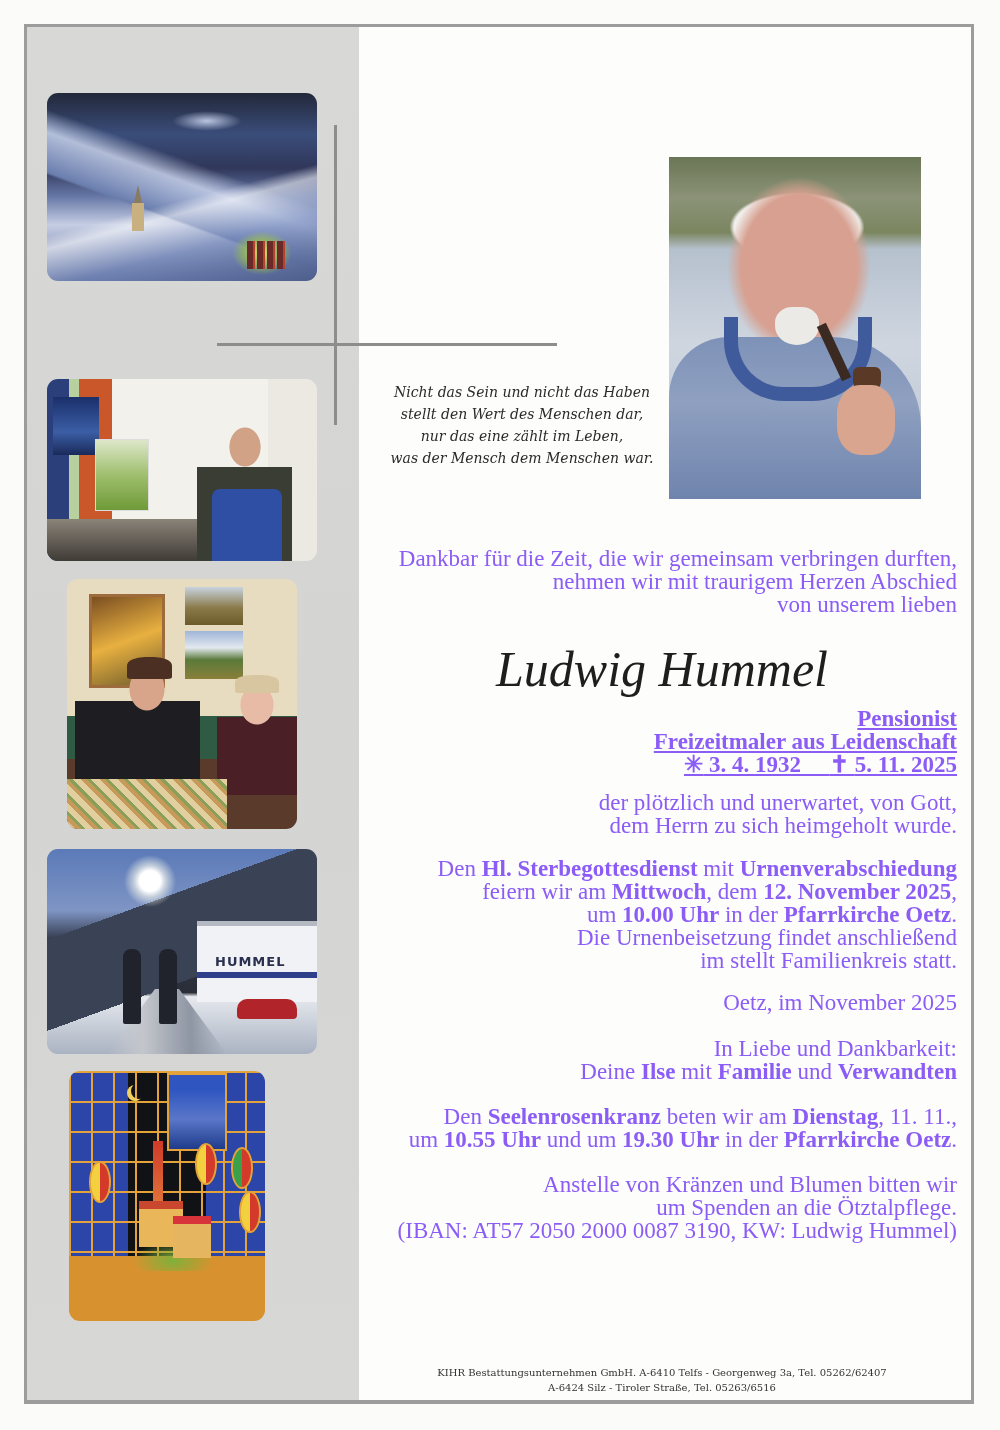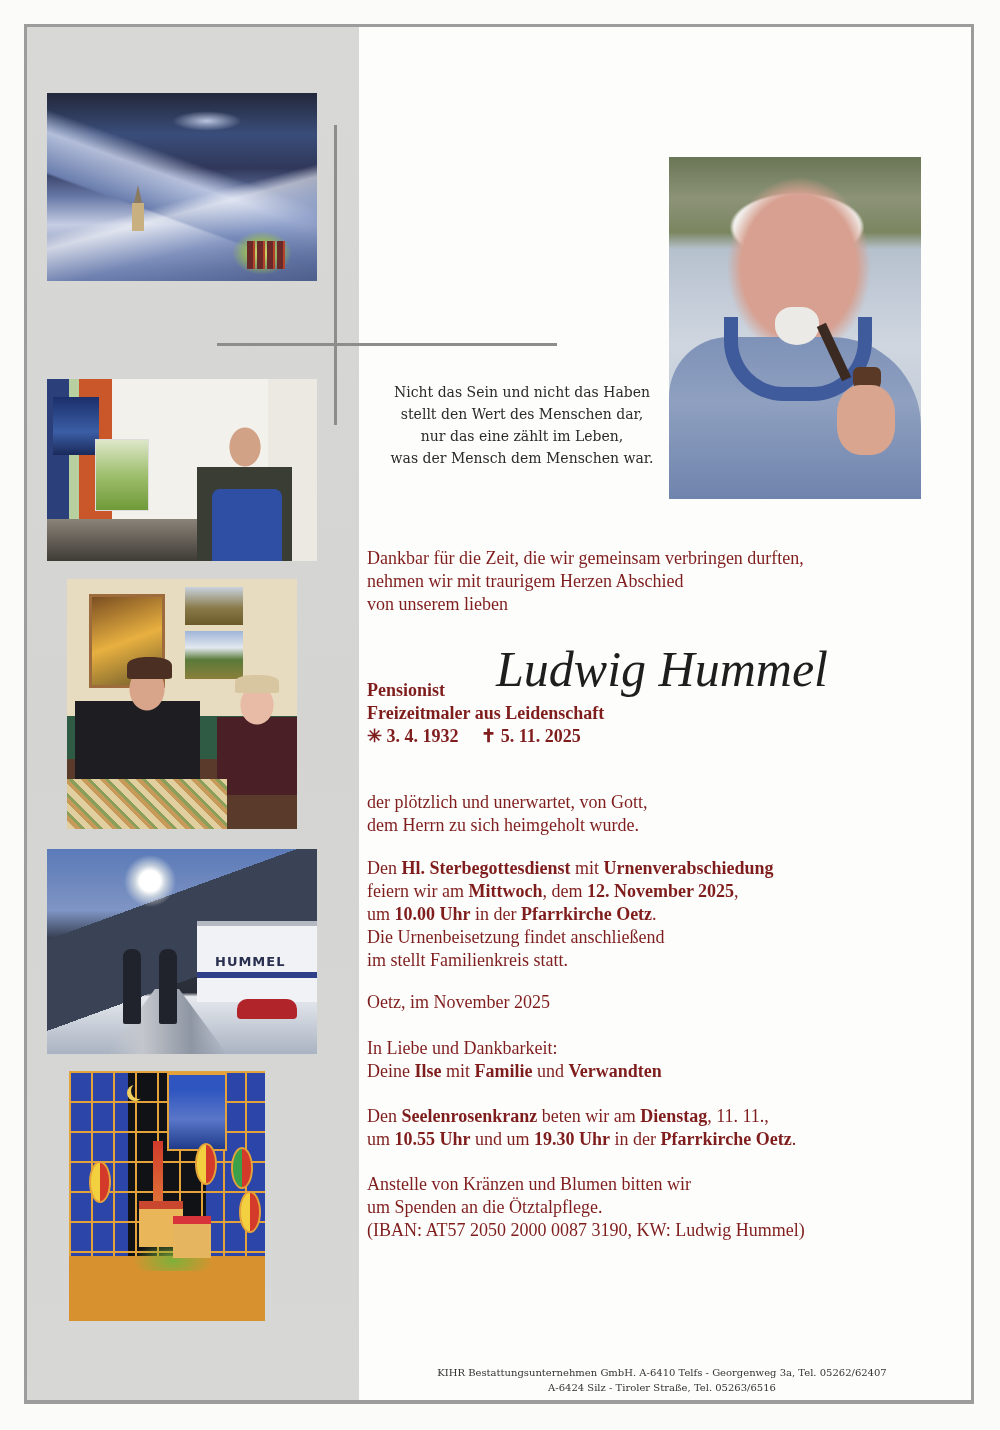--- a/index.html
+++ b/index.html
@@ -9,21 +9,21 @@
   }
   .frame {
     position: absolute; left: 24px; top: 24px; width: 950px; height: 1380px;
     border: 3px solid #9c9c9c; border-top-width: 3px; border-bottom-width: 4px; box-sizing: border-box;
     background: #fdfdfc;
   }
   .sidebar {
     position: absolute; left: 0; top: 0; width: 332px; height: 100%;
     background: linear-gradient(180deg, #d8d9d7 0%, #d4d5d3 50%, #d7d8d6 100%);
   }
-  .photo { position: absolute; overflow: hidden; }
+  .photo { position: absolute; overflow: hidden; border-radius: 11px; }
   
   .p1 { left: 20px; top: 66px; width: 270px; height: 188px;
     background:
       radial-gradient(ellipse 30px 22px at 215px 160px, rgba(230,230,90,.9), rgba(160,200,60,.6) 60%, transparent 100%),
       linear-gradient(165deg, transparent 55%, rgba(255,255,255,.55) 60%, rgba(120,140,190,.6) 75%, #4e5f8e 100%),
       linear-gradient(200deg, transparent 40%, rgba(200,210,235,.85) 48%, #6a7eae 62%, transparent 63%),
       linear-gradient(180deg, #23283a 0%, #3a4d7a 22%, #30375a 40%, #6677a6 55%, #c5cde3 70%, #5a6a98 100%);
   }
   .p1 .moon { position: absolute; left: 125px; top: 18px; width: 70px; height: 20px; border-radius: 50%;
     background: radial-gradient(ellipse, rgba(220,230,255,.8), transparent 70%); }
@@ -93,23 +93,23 @@
       radial-gradient(ellipse 90px 46px at 128px 70px, #f1efec 0 70%, transparent 75%),
       linear-gradient(180deg, #6a7655 0%, #8c9378 12%, #7b8660 22%, #b6c1ce 27%, #cfd6e0 55%, #b8c3d0 100%); }
   .portrait .shirt { position: absolute; left: 0; top: 180px; width: 252px; height: 162px; background: linear-gradient(180deg,#7e92b8,#8fa0c0 40%,#6f84ad); border-radius: 60px 90px 0 0; }
   .portrait .collar { position: absolute; left: 55px; top: 160px; width: 120px; height: 70px; border: 14px solid #3f5b9b; border-top: none; border-radius: 0 0 60px 60px; }
   .portrait .beard { position: absolute; left: 106px; top: 150px; width: 44px; height: 38px; background: #eceae6; border-radius: 40% 40% 50% 50%; }
   .portrait .pipe { position: absolute; left: 160px; top: 165px; width: 10px; height: 60px; background: #3a2a22; transform: rotate(-25deg); }
   .portrait .bowl { position: absolute; left: 184px; top: 210px; width: 28px; height: 26px; background: #5a3a26; border-radius: 6px 6px 12px 12px; }
   .portrait .hand { position: absolute; left: 168px; top: 228px; width: 58px; height: 70px; background: #d9a58e; border-radius: 40%; }
 
   .quote { position: absolute; left: 350px; top: 354px; width: 290px; text-align: center;
-    font-family: "DejaVu Serif", "Liberation Serif", serif; font-size: 14px; line-height: 22px; color: #2a2a2a; }
-  .text { position: absolute; left: 340px; width: 590px; text-align: left;
-    font-family: "Liberation Serif", "DejaVu Serif", serif; font-size: 18px; line-height: 23px; color: #7f1d1d; }
+    font-family: "DejaVu Serif", "Liberation Serif", serif; font-style: italic; font-size: 14px; line-height: 22px; color: #2a2a2a; }
+  .text { position: absolute; left: 340px; width: 590px; text-align: right;
+    font-family: "Liberation Serif", "DejaVu Serif", serif; font-size: 23px; line-height: 23px; color: #8b5cf6; }
   .text b { font-weight: bold; }
   .name { position: absolute; left: 340px; top: 612px; width: 590px; text-align: center;
     font-family: "Liberation Serif", "DejaVu Serif", serif; font-style: italic; font-size: 50px; line-height: 60px; color: #1e1e1e; }
   .footer { position: absolute; left: 340px; top: 1338px; width: 590px; text-align: center;
     font-family: "DejaVu Serif", "Liberation Serif", serif; font-size: 10px; line-height: 15px; color: #333; }
   .line { display: block; }
 </style>
 </head>
 <body>
 
@@ -181,21 +181,21 @@
   </div>
 
   <div class="text" style="top:520px;">
     <span class="line">Dankbar für die Zeit, die wir gemeinsam verbringen durften,</span>
     <span class="line">nehmen wir mit traurigem Herzen Abschied</span>
     <span class="line">von unserem lieben</span>
   </div>
 
   <div class="name">Ludwig Hummel</div>
 
-  <div class="text" style="top:652px;">
+  <div class="text" style="top:680px;text-decoration:underline;">
     <span class="line"><b>Pensionist</b></span>
     <span class="line"><b>Freizeitmaler aus Leidenschaft</b></span>
     <span class="line"><b>
       <span>✳</span>
       <span>3. 4. 1932</span>
       &nbsp;&nbsp;&nbsp;
       <span>✝</span>
       <span>5. 11. 2025</span>
     </b></span>
   </div>

